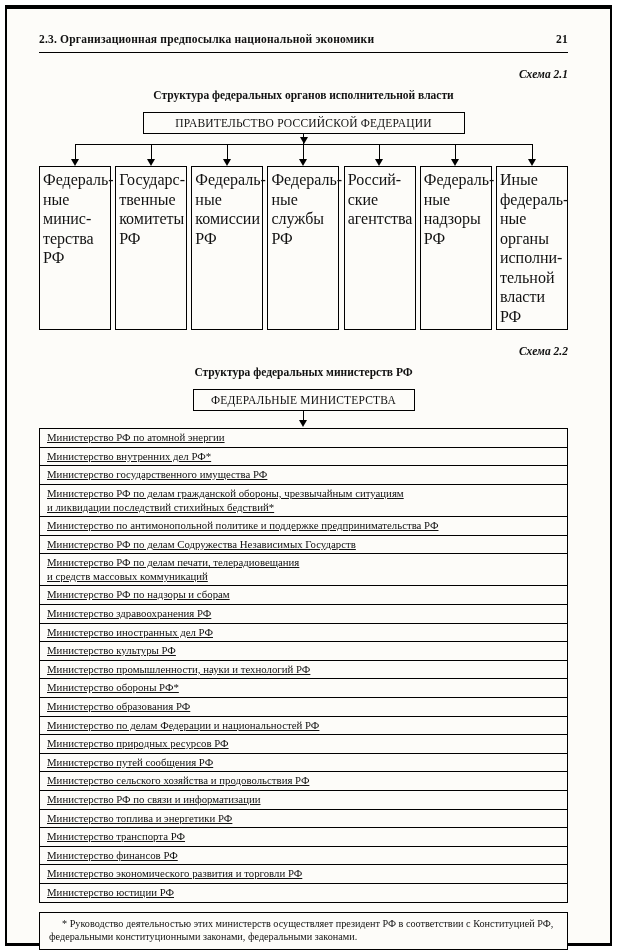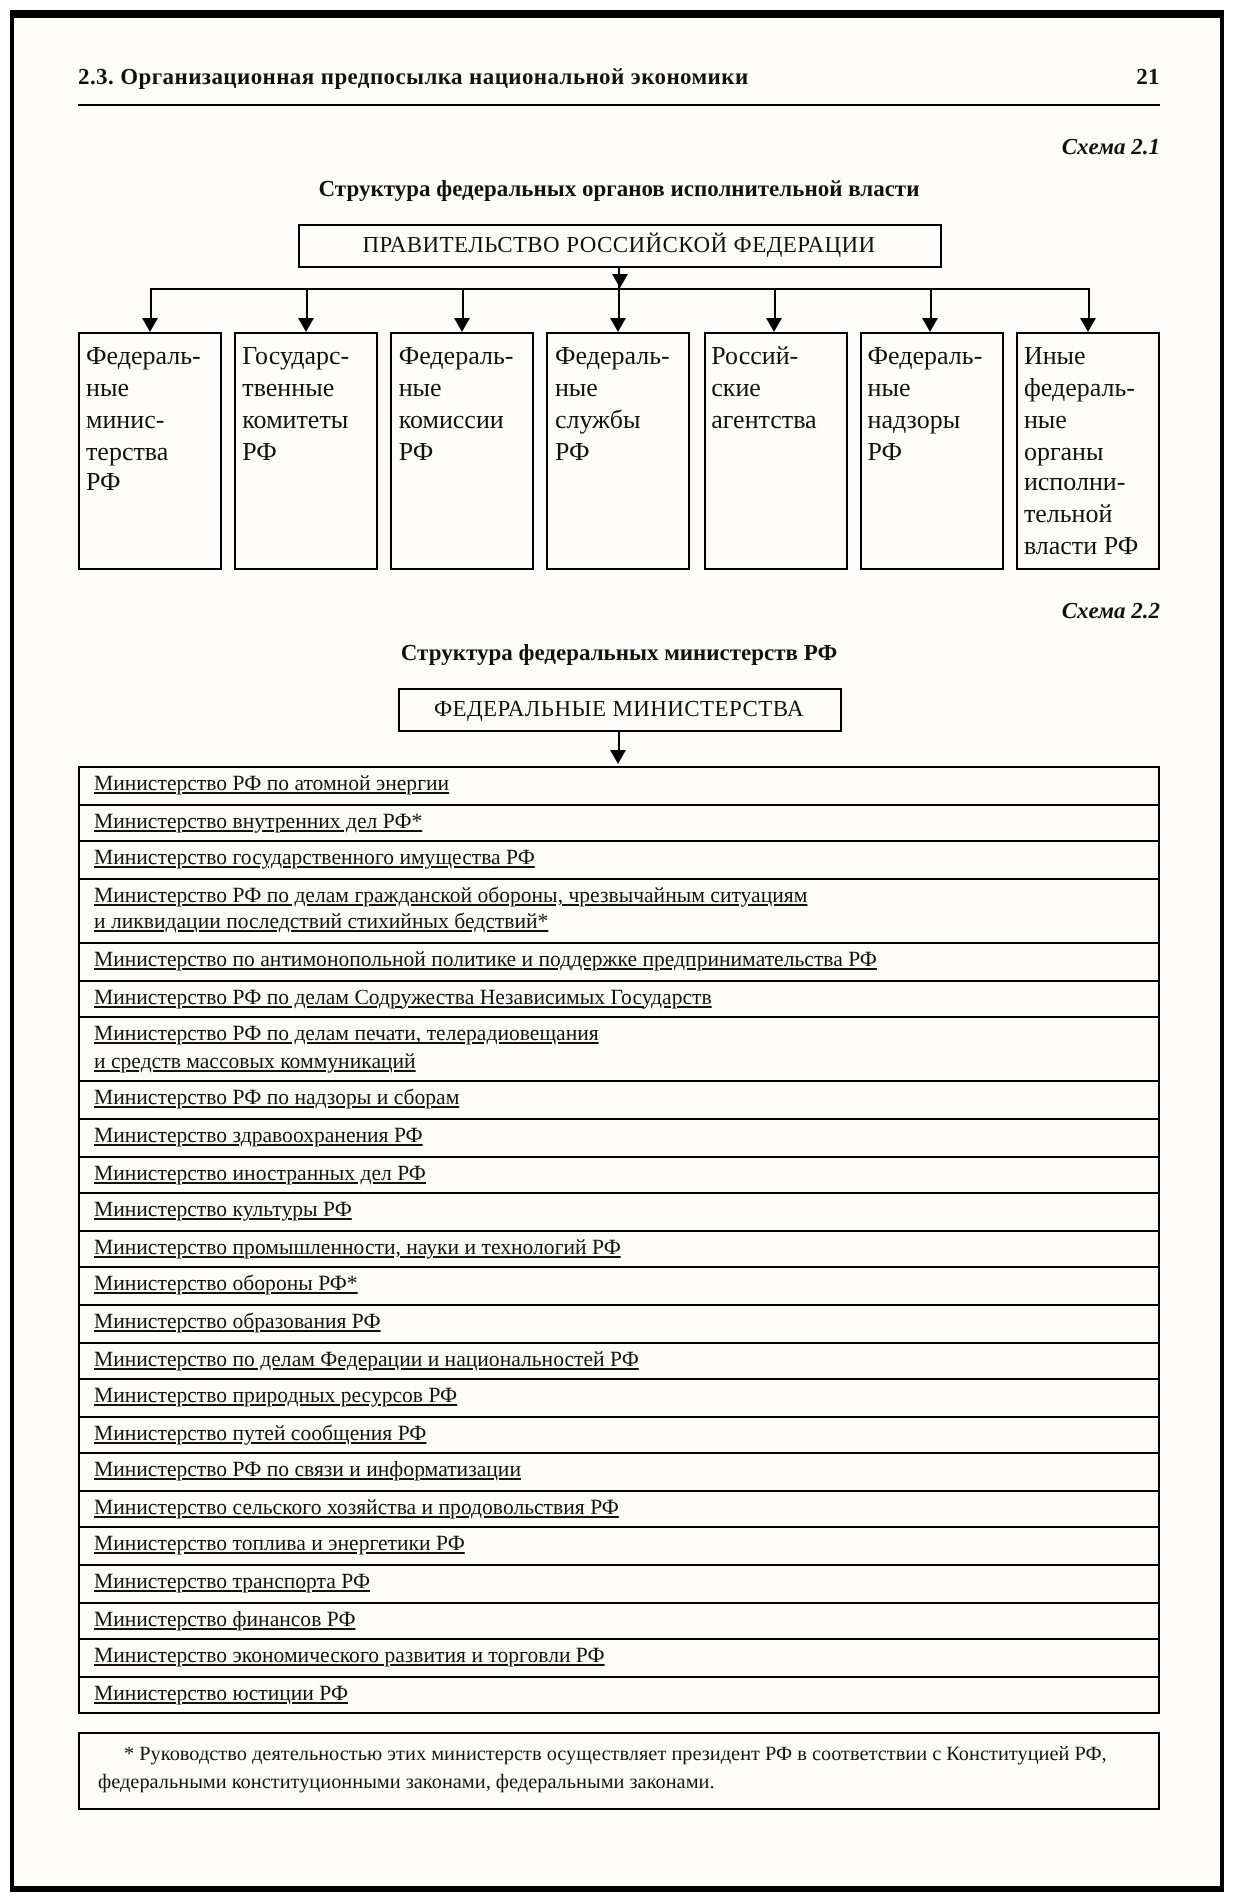--- a/index.html
+++ b/index.html
@@ -4,21 +4,21 @@
 <style>
   html,body { margin:0; padding:0; background:#ffffff; }
   .page {
     width:618px; height:952px; box-sizing:border-box;
     background:#ffffff; padding:5px 6px 6px 5px;
     font-family:"Liberation Serif","DejaVu Serif",serif; color:#111;
   }
   .frame {
     height:100%; box-sizing:border-box;
     border:2px solid #000; border-top-width:4px; border-bottom-width:3px;
-    background:#fdfcf9; padding:24px 30px 0 32px;
+    background:#fdfcf9; padding:24px 42px 0 32px;
   }
   .running-head {
     display:flex; justify-content:space-between; align-items:baseline;
     font-weight:bold; font-size:11.5px; letter-spacing:0.2px;
   }
   .rule { border-top:1.5px solid #000; margin-top:7px; }
 
   .scheme-label { text-align:right; font-weight:bold; font-style:italic; font-size:11.5px; margin-top:15px; }
   .scheme-title { text-align:center; font-weight:bold; font-size:11.5px; margin-top:9px; }
 
@@ -43,21 +43,21 @@
   .d1 { left:calc((100% - 72px)*0.16667 + 35.5px); }
   .d2 { left:calc((100% - 72px)*0.33333 + 35.5px); }
   .d3 { left:calc(50% - 0.5px); }
   .d4 { left:calc((100% - 72px)*0.66667 + 35.5px); }
   .d5 { left:calc((100% - 72px)*0.83333 + 35.5px); }
   .d6 { left:calc(100% - 36.5px); }
 
   .obox-row { display:flex; justify-content:space-between; }
   .obox {
     width:72px; min-height:96px; box-sizing:border-box; border:1.2px solid #000;
-    padding:3px 3px; font-size:13px; line-height:1.22; background:#fdfcf9;
+    padding:3px 3px; font-size:16px; line-height:1.22; background:#fdfcf9;
   }
   .pre { white-space:pre-line; }
 
   .rb2 { width:222px; margin:11px auto 0; }
   .arrow2 { position:relative; width:1px; height:9px; background:#000; margin:0 auto 8px; }
   .arrow2::after {
     content:""; position:absolute; left:-4px; top:9px; width:0; height:0;
     border-left:4.5px solid transparent; border-right:4.5px solid transparent; border-top:7px solid #000;
   }
 
@@ -151,22 +151,22 @@
       <div class="mrow pre">Министерство РФ по надзоры и сборам</div>
       <div class="mrow pre">Министерство здравоохранения РФ</div>
       <div class="mrow pre">Министерство иностранных дел РФ</div>
       <div class="mrow pre">Министерство культуры РФ</div>
       <div class="mrow pre">Министерство промышленности, науки и технологий РФ</div>
       <div class="mrow pre">Министерство обороны РФ*</div>
       <div class="mrow pre">Министерство образования РФ</div>
       <div class="mrow pre">Министерство по делам Федерации и национальностей РФ</div>
       <div class="mrow pre">Министерство природных ресурсов РФ</div>
       <div class="mrow pre">Министерство путей сообщения РФ</div>
+      <div class="mrow pre">Министерство сельского хозяйства и продовольствия РФ</div>
       <div class="mrow pre">Министерство РФ по связи и информатизации</div>
-      <div class="mrow pre">Министерство сельского хозяйства и продовольствия РФ</div>
       <div class="mrow pre">Министерство топлива и энергетики РФ</div>
       <div class="mrow pre">Министерство транспорта РФ</div>
       <div class="mrow pre">Министерство финансов РФ</div>
       <div class="mrow pre">Министерство экономического развития и торговли РФ</div>
       <div class="mrow pre">Министерство юстиции РФ</div>
     </div>
 
     <div class="footnote">
       <p class="fn">* Руководство деятельностью этих министерств осуществляет президент РФ в соответствии с Конституцией РФ, федеральными конституционными законами, федеральными законами.</p>
     </div>

